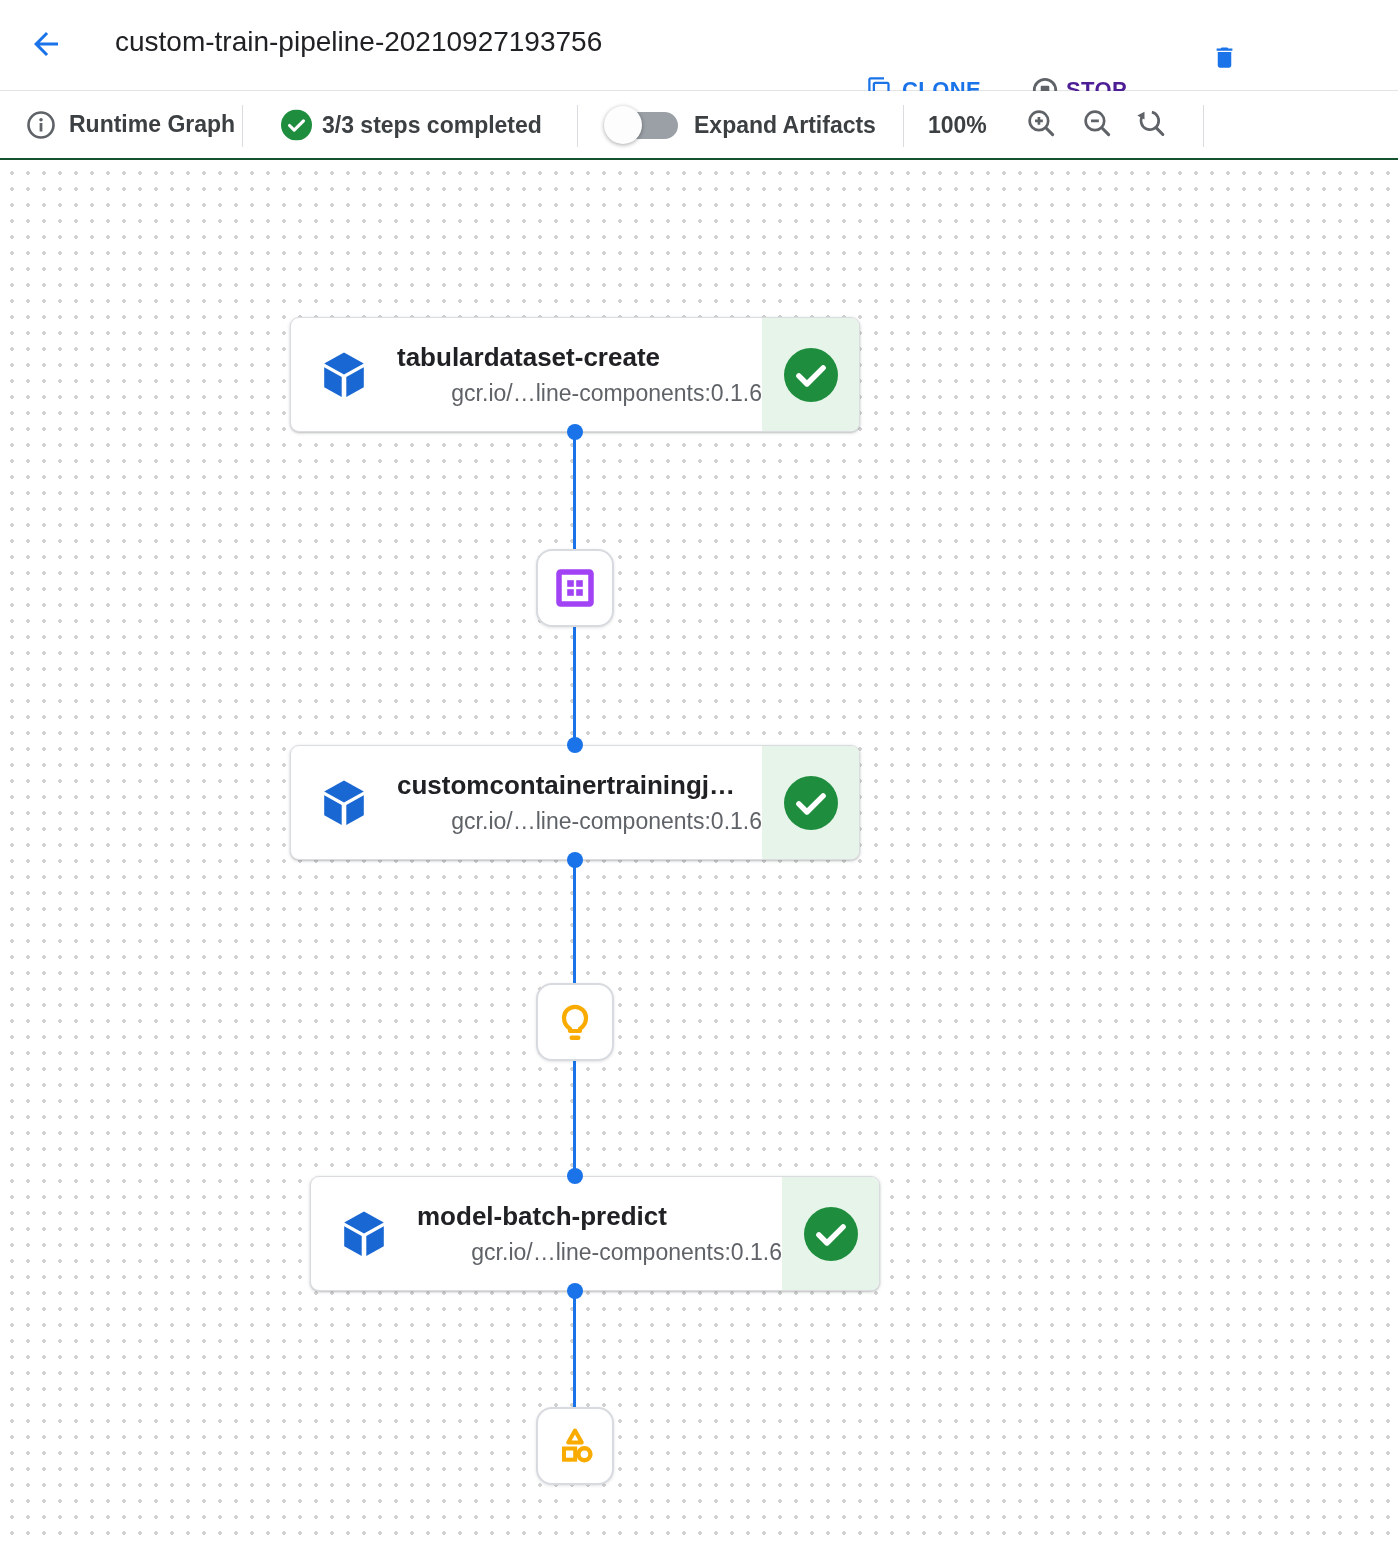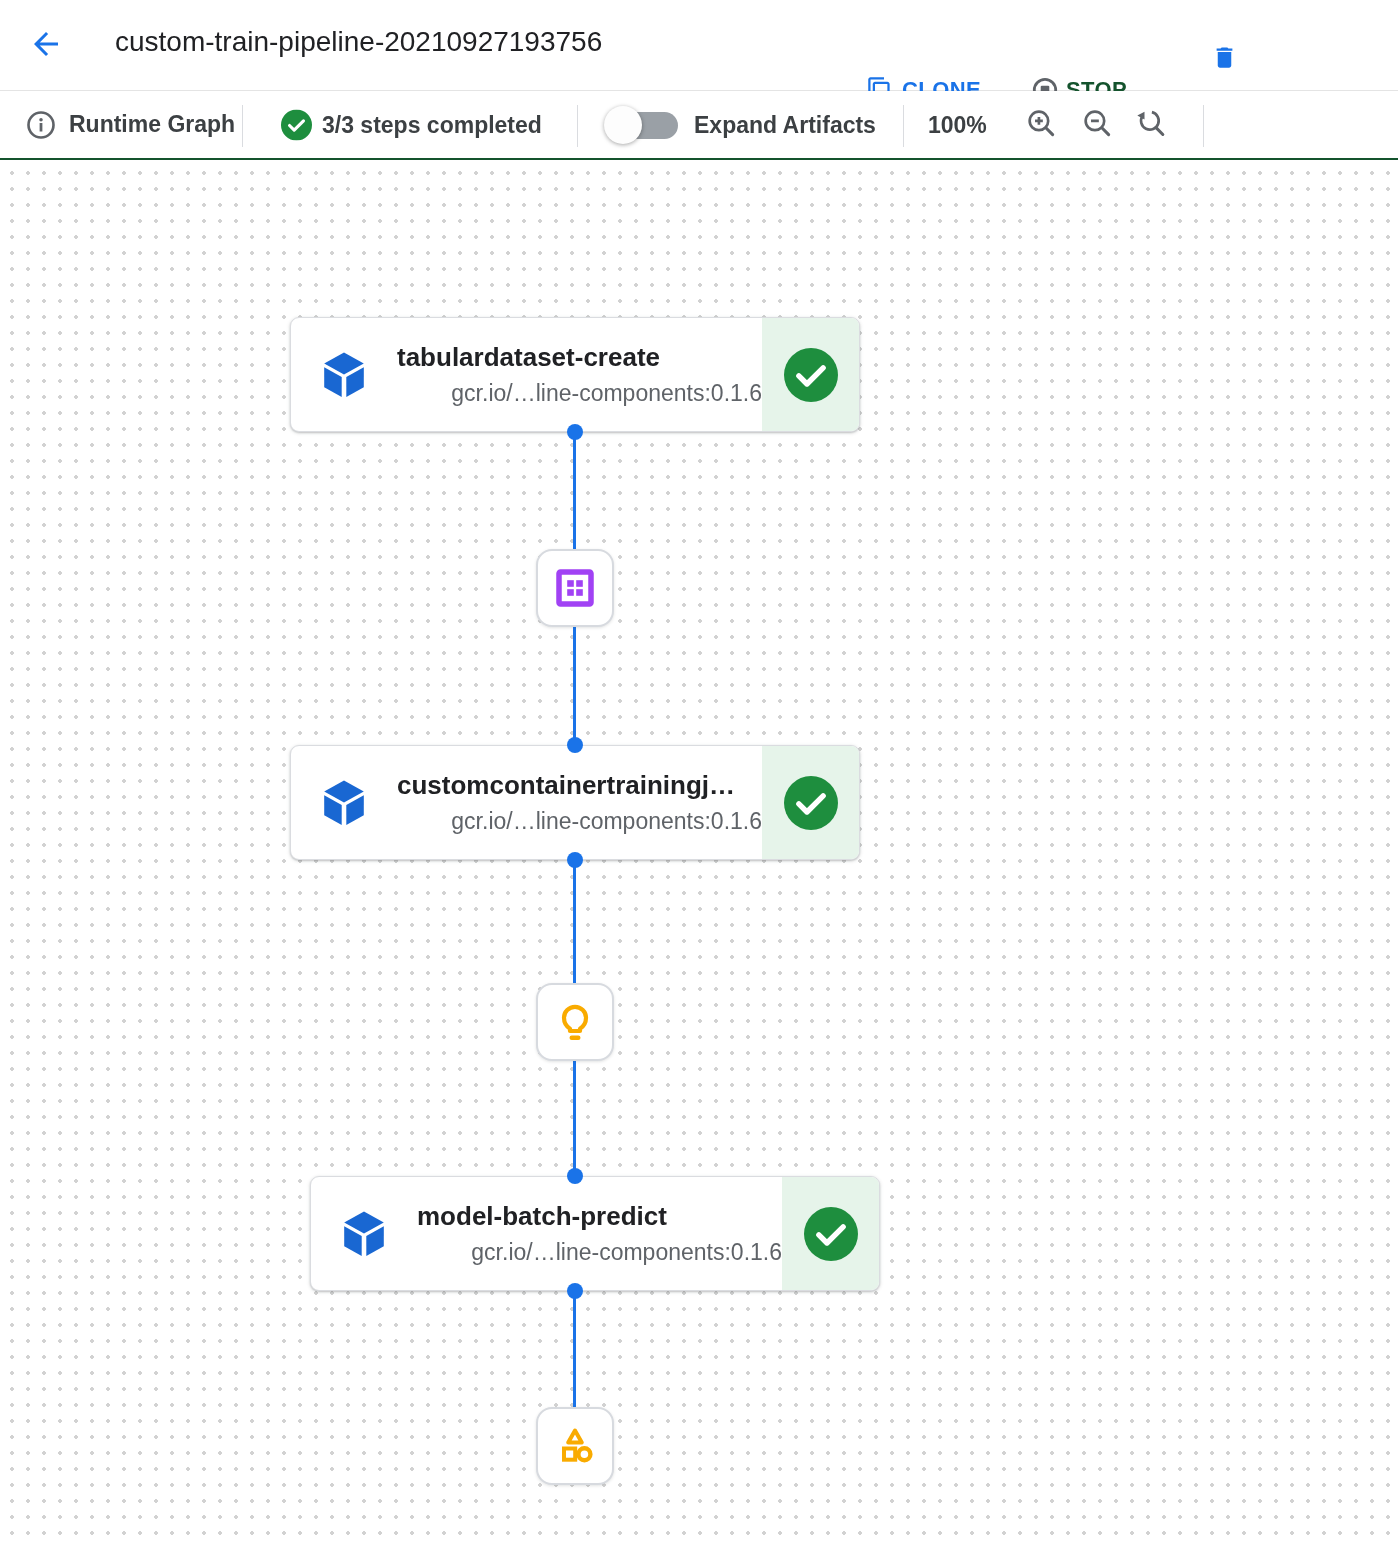--- a/index.html
+++ b/index.html
@@ -10,21 +10,21 @@
   .header { position: absolute; top: 0; left: 0; width: 1398px; height: 91px;
     background: #fff; border-bottom: 1px solid #e4e4e4; }
   .back-btn { position: absolute; left: 24px; top: 22px; width: 44px; height: 44px;
     display: flex; align-items: center; justify-content: center; cursor: pointer; }
   .page-title { position: absolute; left: 115px; top: 26px; font-size: 28px;
     font-weight: 400; color: #202124; white-space: nowrap; }
   .hdr-action { position: absolute; top: 0; height: 91px; display: flex;
     align-items: center; gap: 9px; cursor: pointer; font-size: 22px;
     font-weight: 700; letter-spacing: 0.4px; margin-top: 44px; }
   .hdr-action.blue { color: #1a73e8; }
-  .hdr-action.gray { color: #14532d; text-align: right; }
+  .hdr-action.gray { color: #4c1d95; text-align: right; }
   .act-clone { left: 866px; }
   .act-stop { left: 1030px; gap: 6px; }
   .act-delete { left: 1180px; gap: 16px; flex-direction: column; }
 
   
   .toolbar { position: absolute; top: 91px; left: 0; width: 1398px; height: 69px;
     background: #fff; border-bottom: 2px solid #14532d; }
   .tb-item { position: absolute; top: 50%; transform: translateY(-50%);
     display: flex; align-items: center; white-space: nowrap; }
   .tb-label { font-size: 23px; font-weight: 700; color: #3c4043; }

